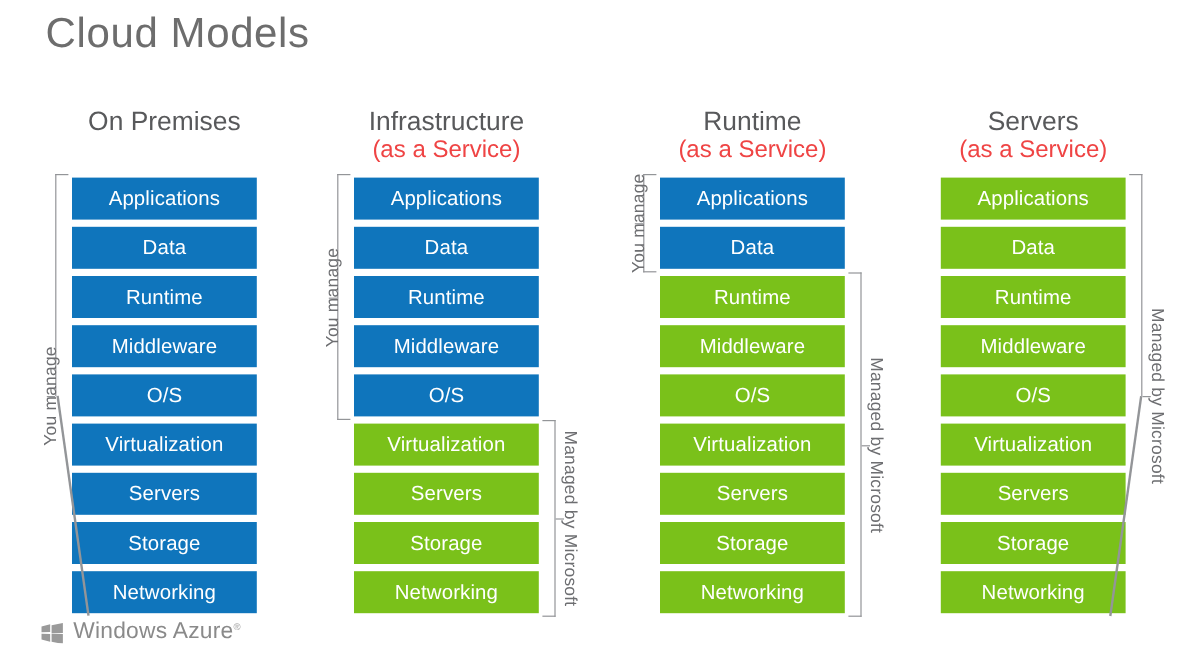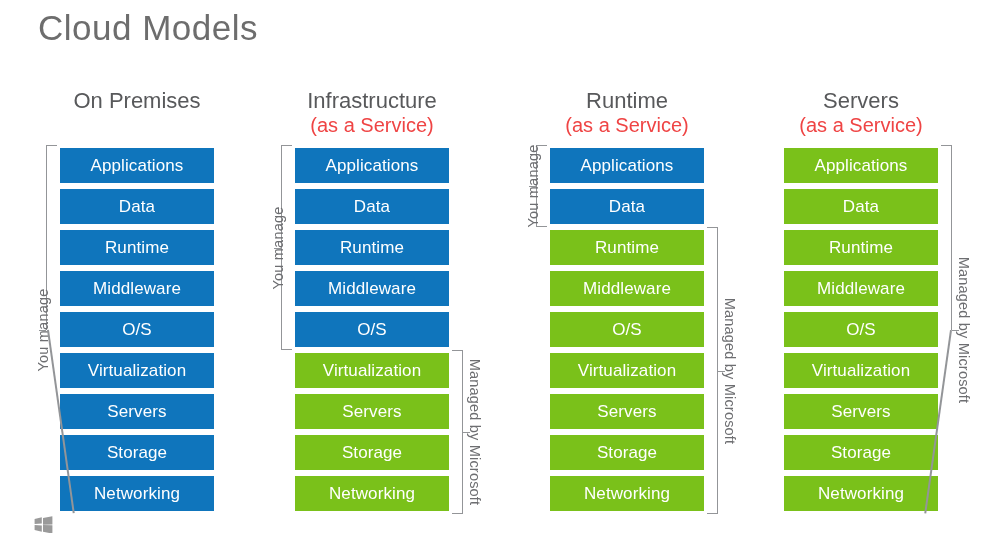--- a/index.html
+++ b/index.html
@@ -245,13 +245,14 @@
   <span class="flag">
     <svg class="flag" viewBox="0 0 19 17" xmlns="http://www.w3.org/2000/svg" aria-hidden="true">
       <g fill="#9a9a9a">
         <path d="M0.6 3.0 L7.8 1.2 L7.8 7.6 L0.6 7.9 Z"></path>
         <path d="M9.0 0.9 L18.4 -1.0 L18.4 7.4 L9.0 7.6 Z" transform="translate(0,1.2)"></path>
         <path d="M0.6 9.1 L7.8 9.4 L7.8 15.8 L0.6 14.0 Z"></path>
         <path d="M9.0 9.4 L18.4 9.6 L18.4 17.9 L9.0 16.1 Z" transform="translate(0,-0.3)"></path>
       </g>
     </svg>
   </span>
+  <span class="logo-text"><span>Windows Azure</span><span class="tm">®</span></span>
 </div>
 
 </body></html>

